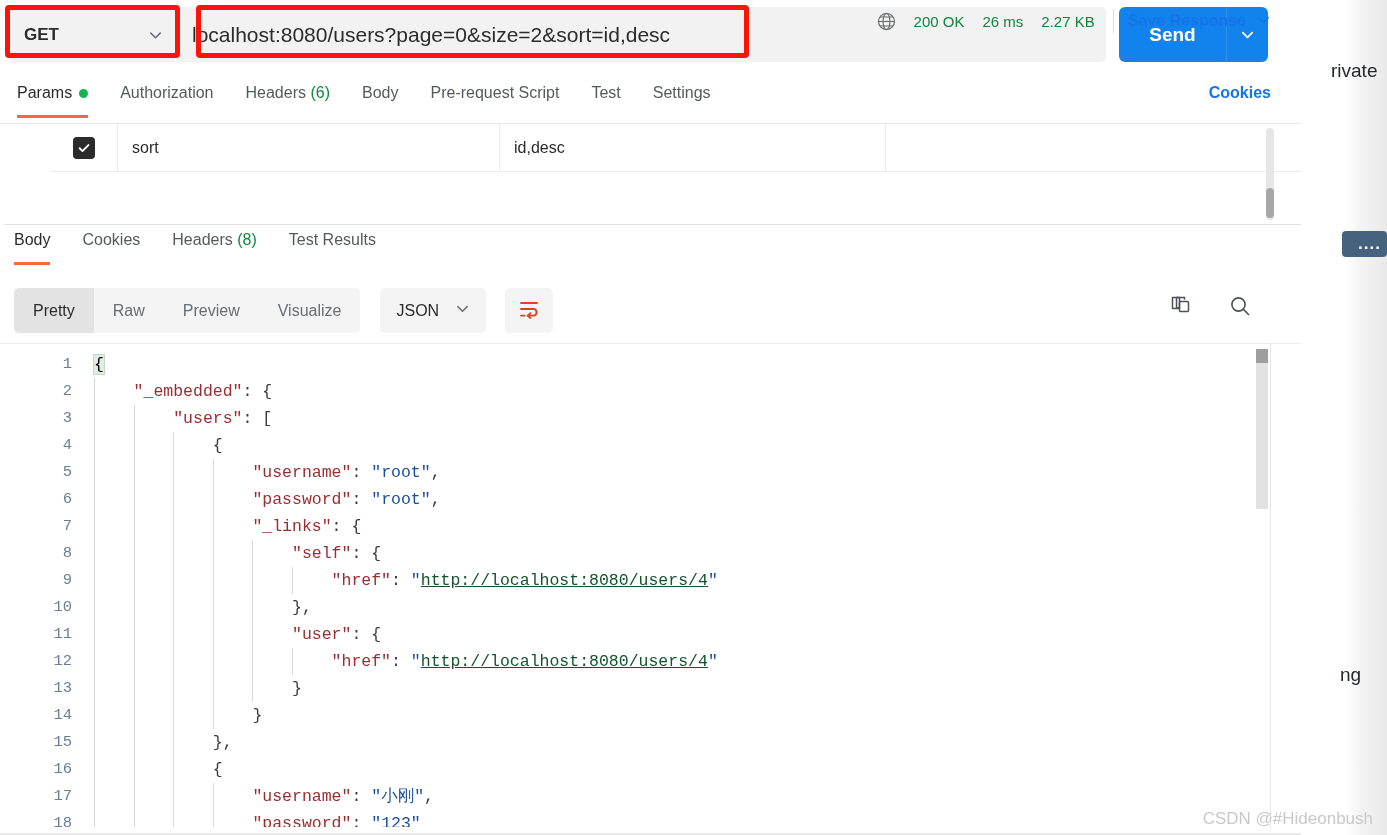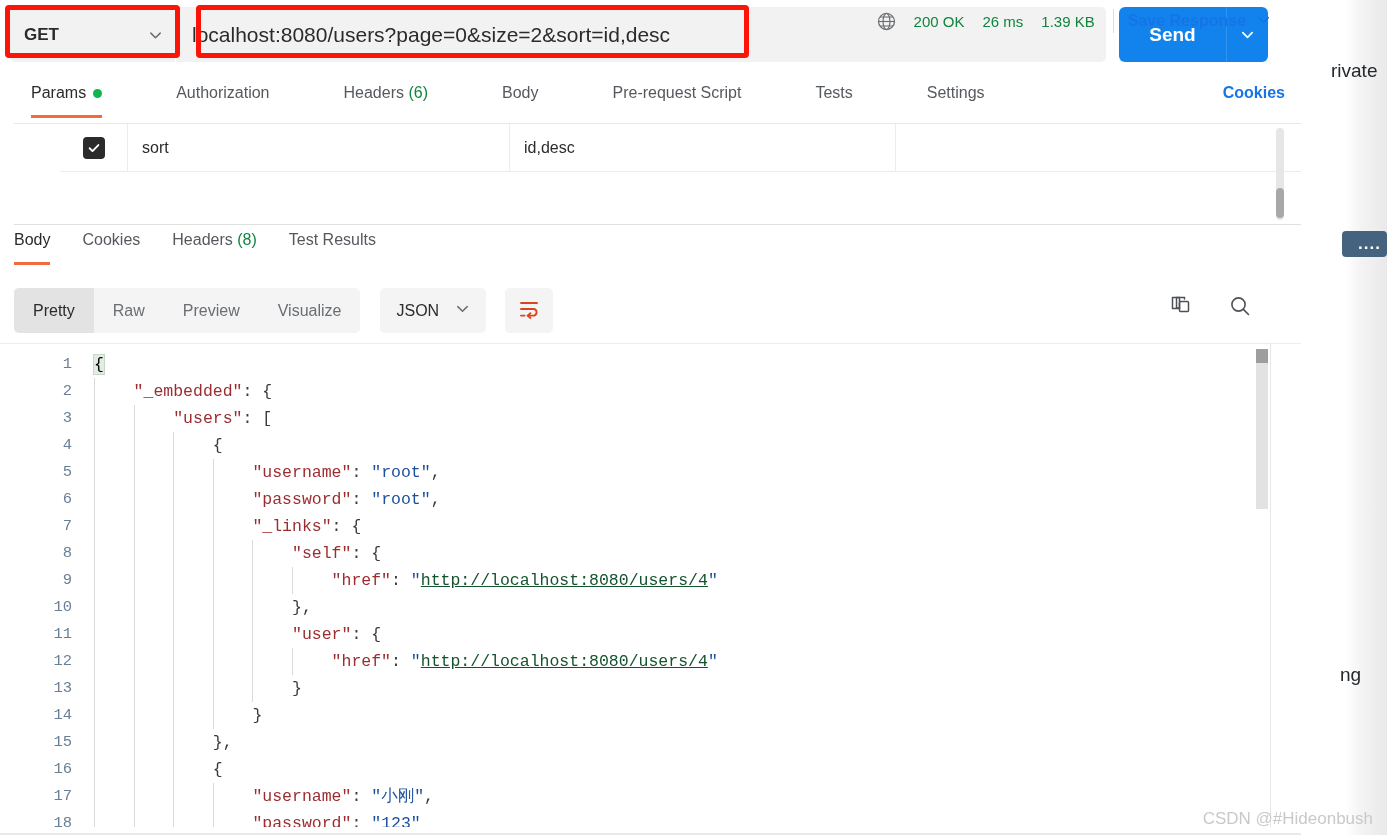--- a/index.html
+++ b/index.html
@@ -114,26 +114,25 @@
     border: 5px solid #fc1408;
     border-radius: 4px;
     pointer-events: none;
     z-index: 30;
   }
   #annot-method { top: 5px; left: 5px; width: 175px; height: 53px; }
   #annot-url    { top: 5px; left: 196px; width: 553px; height: 53px; }
 
   
   .req-tabs {
-    position: absolute; top: 82px; left: 14px;
+    position: absolute; top: 82px; left: 0;
     width: 1301px; height: 42px;
     border-bottom: 1px solid #e8e8e8;
     display: flex; align-items: flex-start;
     padding-left: 17px;
-    gap: 42px;
   }
   .rtab {
     position: relative;
     font-size: 16px; color: #55595e;
     padding: 2px 0 16px 0;
     margin-right: 32px;
     cursor: pointer; white-space: nowrap;
   }
   .rtab.active { color: #2b2b2b; }
   .rtab.active::after {
@@ -148,21 +147,21 @@
   }
   .hcount { color: #10853e; }
   .cookies-link {
     position: absolute; right: 30px; top: 2px;
     font-size: 16px; font-weight: bold; color: #1674e8;
     cursor: pointer;
   }
 
   
   .ptable {
-    position: absolute; top: 124px; left: 14px;
+    position: absolute; top: 124px; left: 4px;
     width: 1301px; height: 101px;
     border-bottom: 1px solid #e0e0e0;
     padding-left: 46px;
   }
   .prow {
     display: flex; height: 48px;
     border-bottom: 1px solid #ececec;
   }
   .pcell {
     display: flex; align-items: center;
@@ -354,21 +353,21 @@
         <span>Headers</span>
         <span class="hcount">(6)</span>
       </div>
       <div class="rtab">
         <span>Body</span>
       </div>
       <div class="rtab">
         <span>Pre-request Script</span>
       </div>
       <div class="rtab">
-        <span>Tests</span>
+        <span>Test</span>
       </div>
       <div class="rtab">
         <span>Settings</span>
       </div>
       <div class="cookies-link">Cookies</div>
     </div>
 
     <div class="ptable">
       <div class="prow">
         <div class="pcell c-check">
@@ -407,21 +406,21 @@
         <svg viewBox="0 0 22 22" width="21" height="21">
           <circle cx="11" cy="11" r="8.4" fill="none" stroke="#6a6e73" stroke-width="1.3"></circle>
           <ellipse cx="11" cy="11" rx="3.6" ry="8.4" fill="none" stroke="#6a6e73" stroke-width="1.2"></ellipse>
           <line x1="2.6" y1="11" x2="19.4" y2="11" stroke="#6a6e73" stroke-width="1.2"></line>
           <line x1="4.2" y1="6.3" x2="17.8" y2="6.3" stroke="#6a6e73" stroke-width="1.1"></line>
           <line x1="4.2" y1="15.7" x2="17.8" y2="15.7" stroke="#6a6e73" stroke-width="1.1"></line>
         </svg>
       </span>
       <span class="meta-green">200 OK</span>
       <span class="meta-green">26 ms</span>
-      <span class="meta-green">1.39 KB</span>
+      <span class="meta-green">2.27 KB</span>
       <span class="meta-sep"></span>
       <span class="save-resp">Save Response</span>
       <span style="margin-left:10px">
         <svg viewBox="0 0 16 16" width="15" height="15">
             <path d="M3 6 L8 11 L13 6" fill="none" stroke="#1674e8" stroke-width="1.7" stroke-linecap="round" stroke-linejoin="round"></path>
           </svg>
       </span>
     </div>
 
     <div class="body-toolbar">

